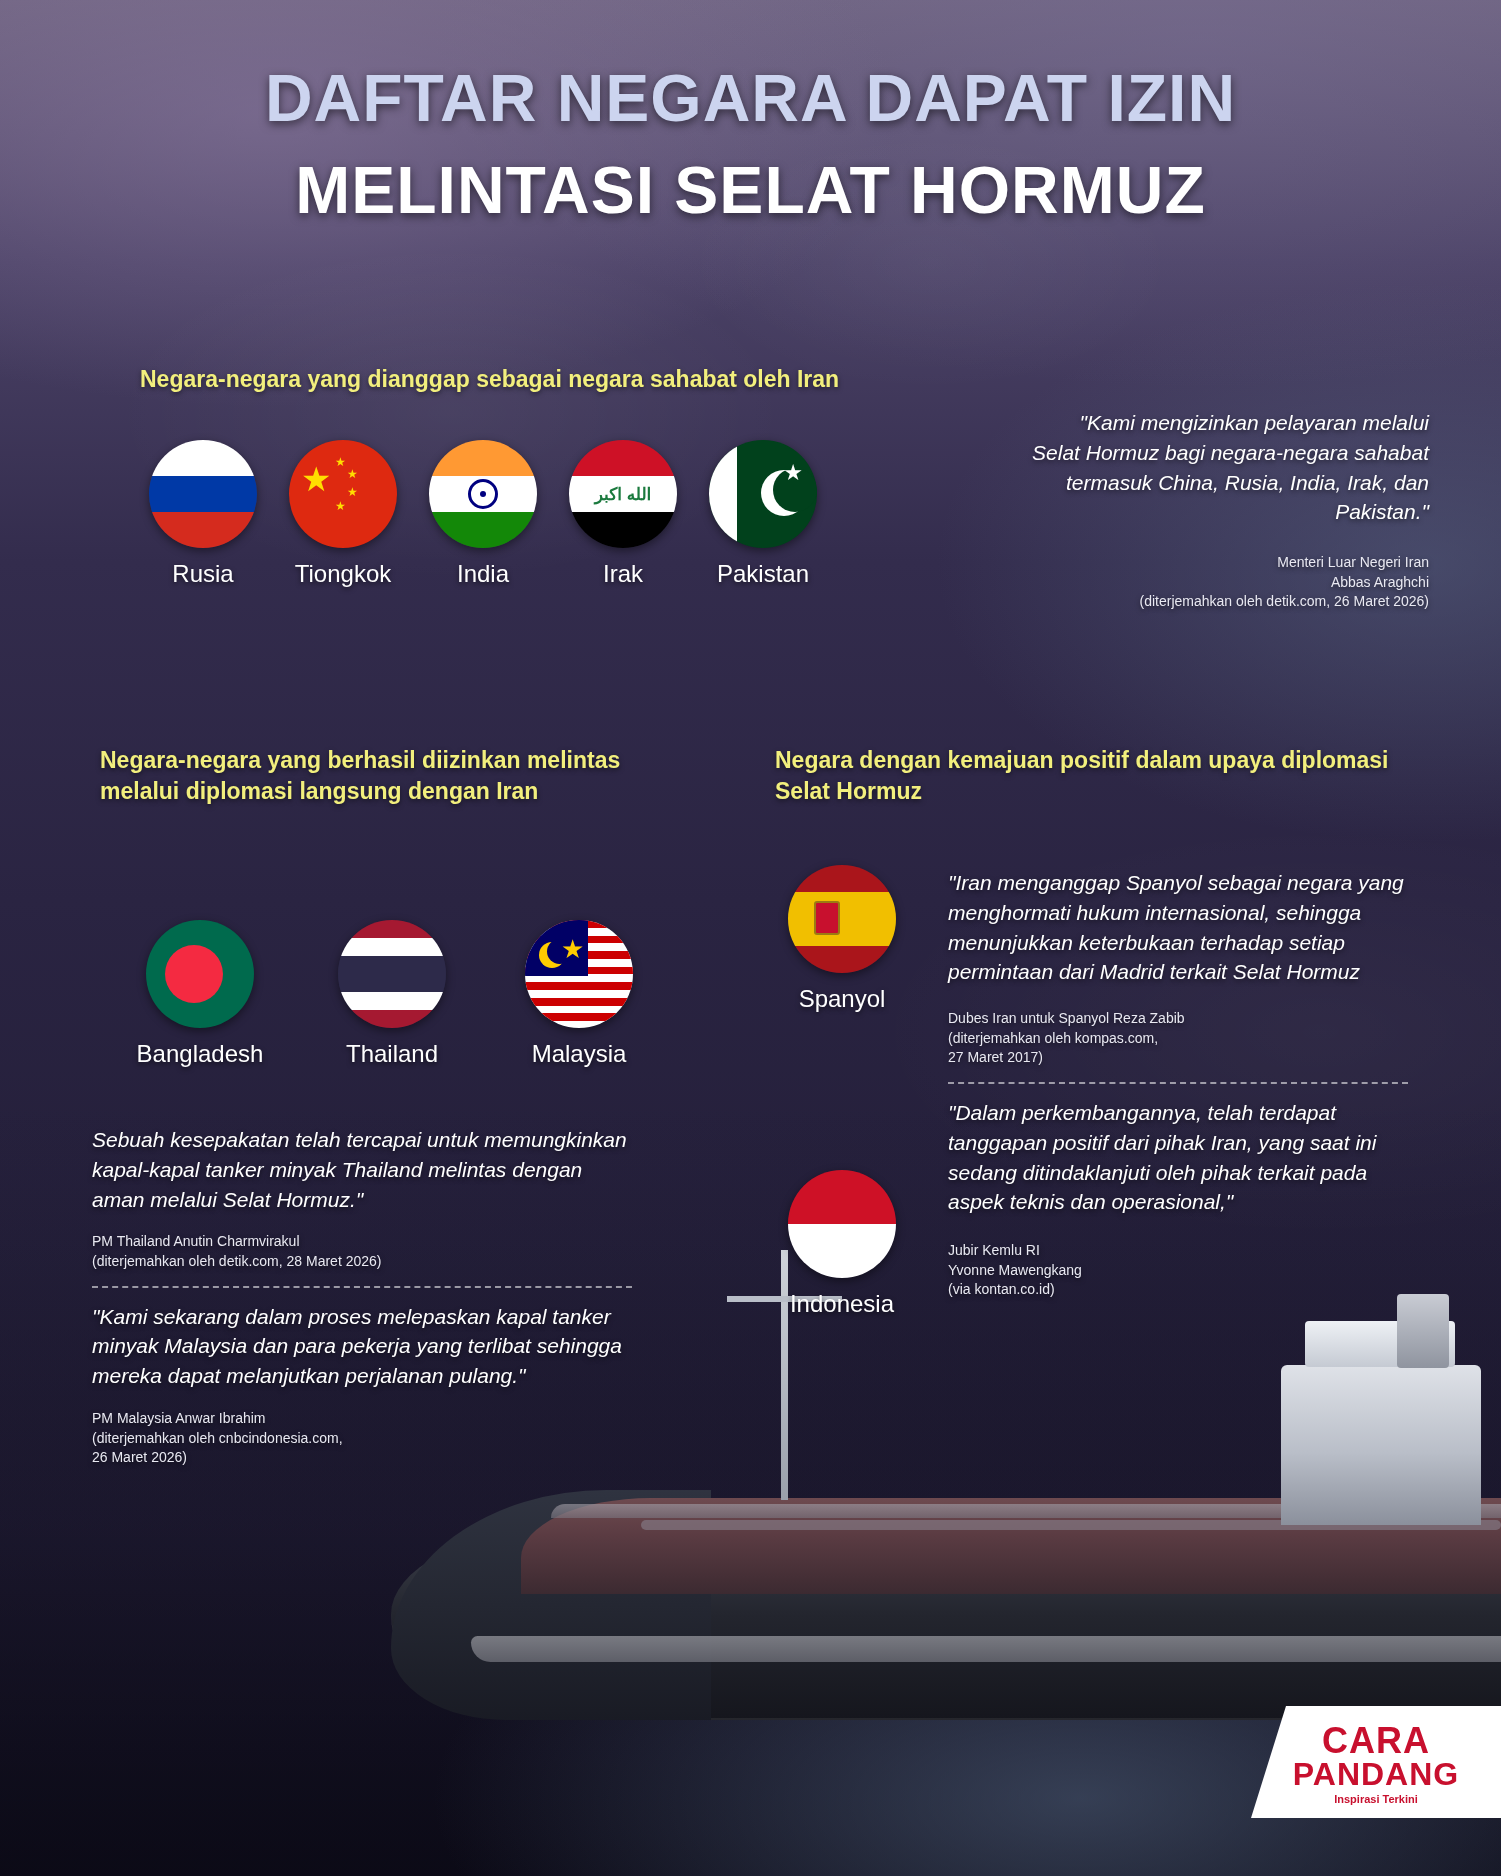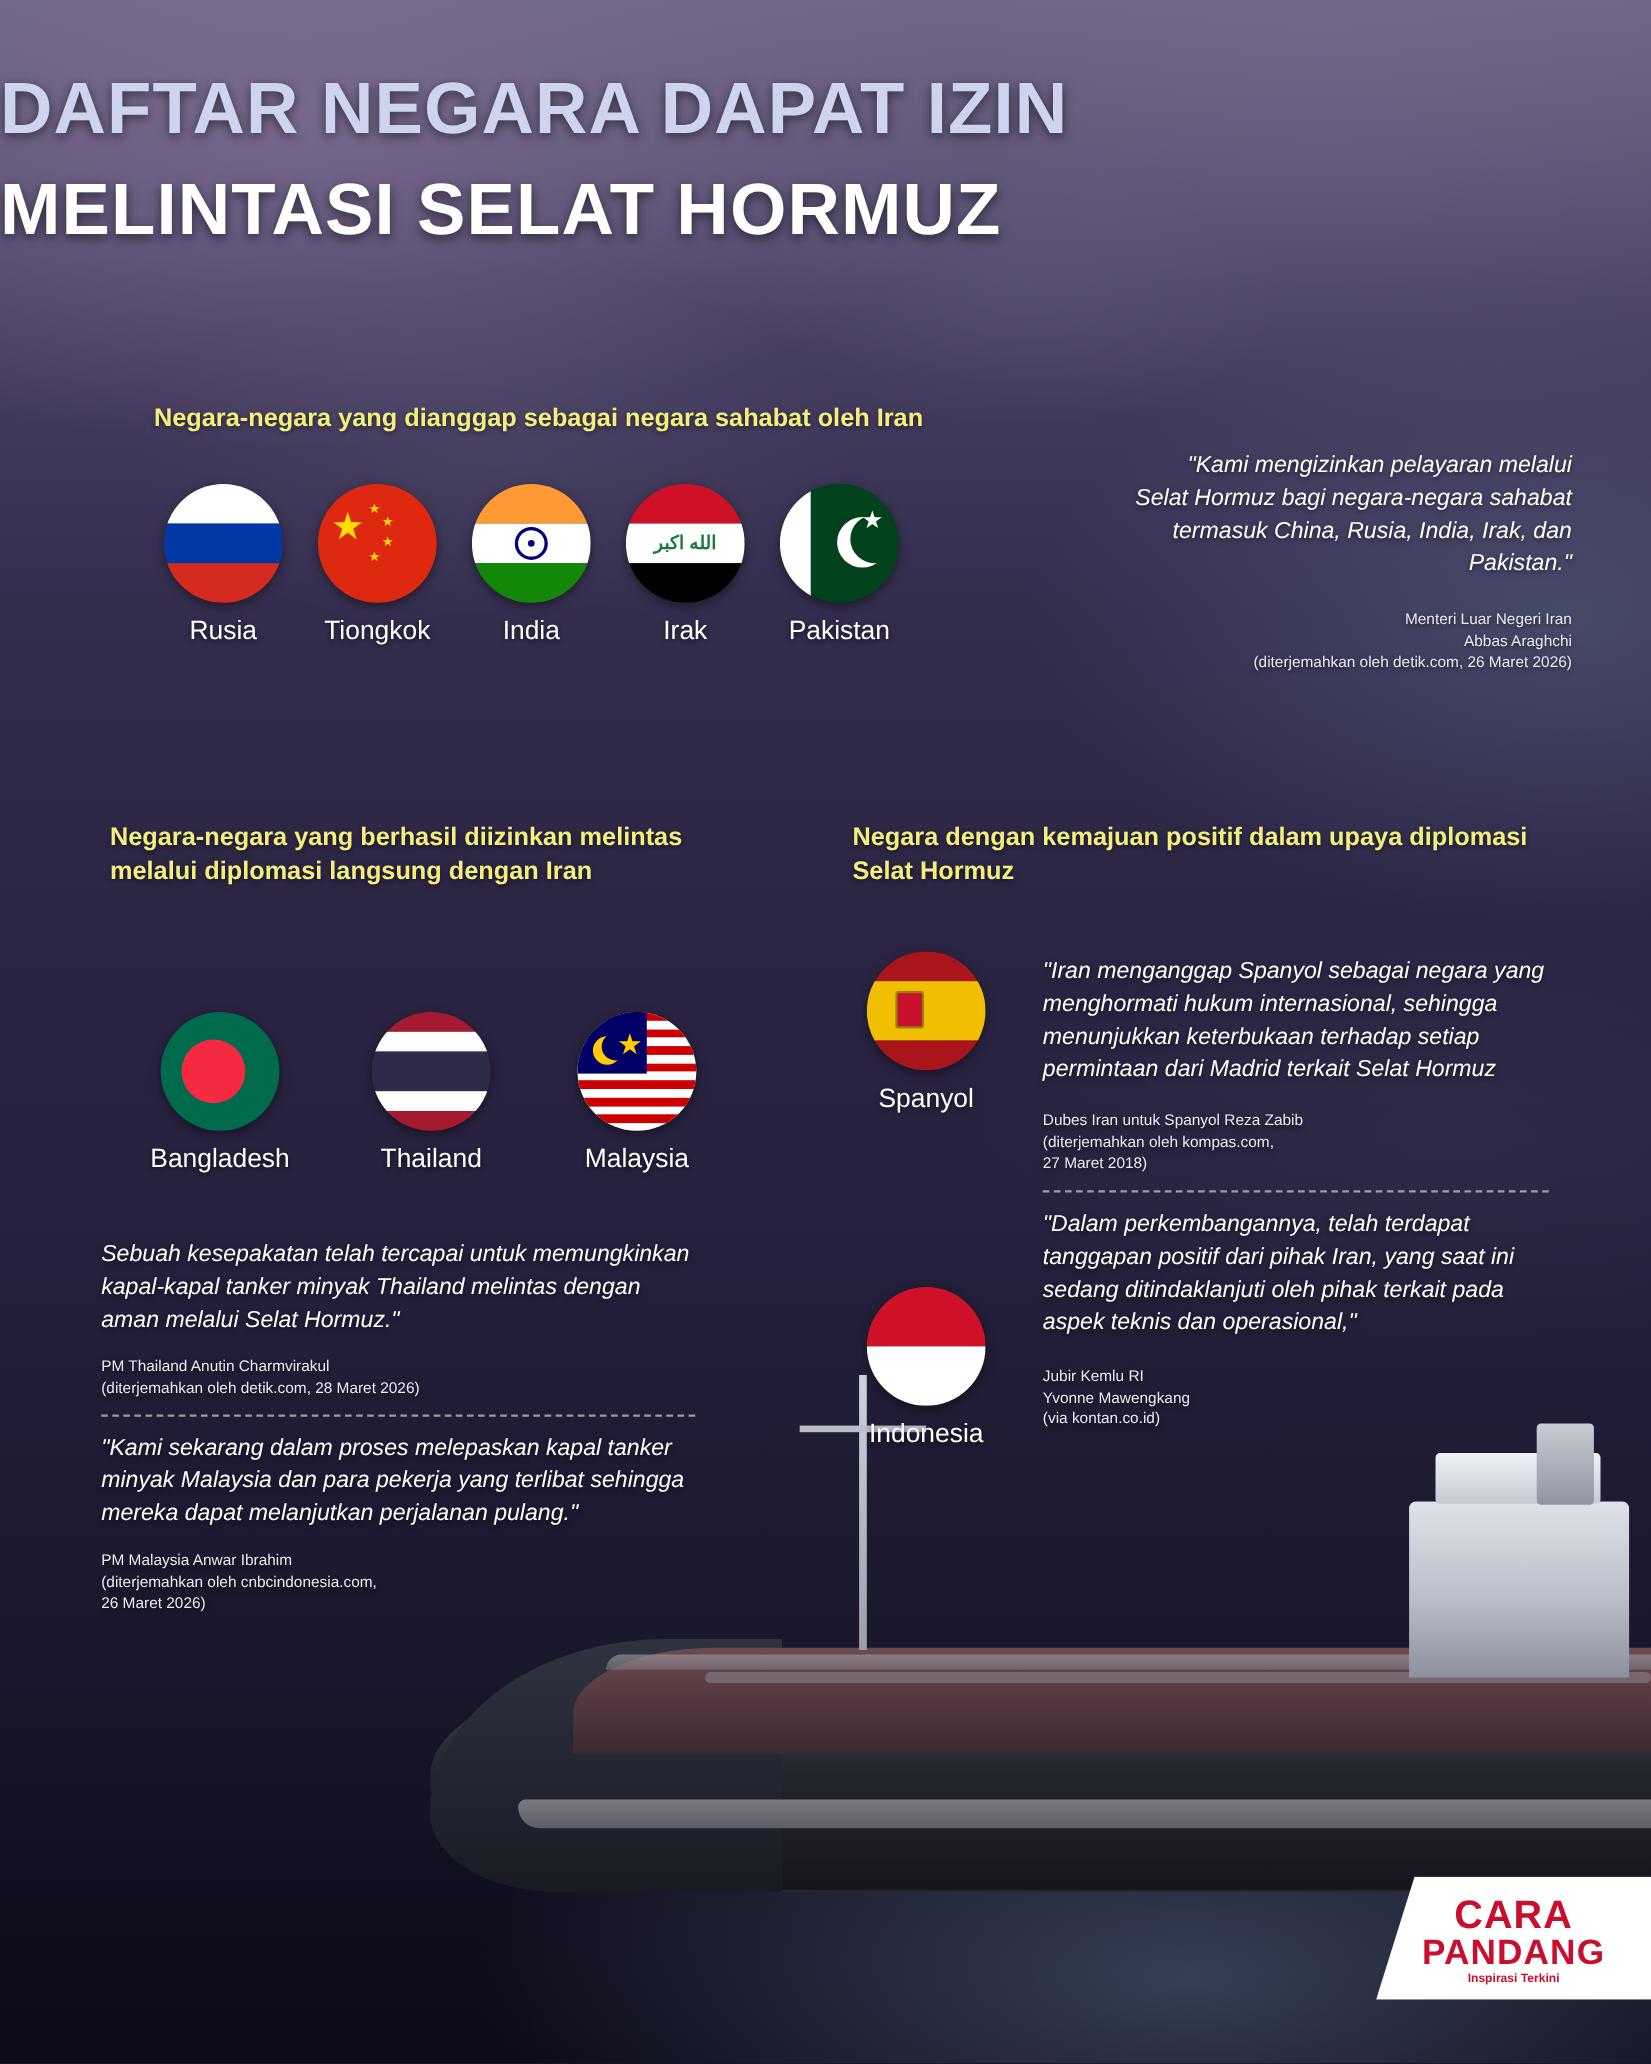--- a/index.html
+++ b/index.html
@@ -93,21 +93,21 @@
     position: absolute; left: 420px; bottom: 250px; width: 860px; height: 10px;
     background: #8d8793; opacity: .55; border-radius: 6px;
   }
   .redband {
     position: absolute; right: 0; bottom: 120px; width: 330px; height: 120px;
     background: linear-gradient(180deg,#8f4a4a,#6d3535); opacity:.75;
     border-radius: 40px 10px 10px 10px;
   }
 
   
-  .title-wrap { position: absolute; top: 60px; left: 0; right: 0; }
+  .title-wrap { position: absolute; top: 60px; left: 0; right: 0; text-align: center; }
   .title-1 {
     font-size: 66px; font-weight: 800; letter-spacing: 1px;
     color: #ccd4ef; text-shadow: 0 3px 10px rgba(0,0,0,.55);
   }
   .title-2 {
     font-size: 66px; font-weight: 800; letter-spacing: 1px; margin-top: 16px;
     color: #ffffff; text-shadow: 0 3px 10px rgba(0,0,0,.55);
   }
 
   .sec-head {
@@ -390,21 +390,21 @@
         <div class="band s3"></div>
       <div class="crest"></div>
     </div>
     <div class="flag-label">Spanyol</div>
   </div>
 
   <div style="position:absolute; left:948px; top:868px; width:460px;">
     <div class="quote">"Iran menganggap Spanyol sebagai negara yang menghormati hukum internasional, sehingga menunjukkan keterbukaan terhadap setiap permintaan dari Madrid terkait Selat Hormuz</div>
     <div class="attrib" style="margin-top:22px;">Dubes Iran untuk Spanyol Reza Zabib</div>
     <div class="attrib">(diterjemahkan oleh kompas.com,</div>
-    <div class="attrib">27 Maret 2018)</div>
+    <div class="attrib">27 Maret 2017)</div>
     <div class="dashed"></div>
     <div class="quote">"Dalam perkembangannya, telah terdapat tanggapan positif dari pihak  Iran, yang saat ini sedang ditindaklanjuti oleh pihak terkait pada aspek teknis dan  operasional,"</div>
     <div class="attrib" style="margin-top:24px;">Jubir Kemlu RI</div>
     <div class="attrib">Yvonne Mawengkang</div>
     <div class="attrib">(via kontan.co.id)</div>
   </div>
 
   <div style="position:absolute; left:782px; top:1170px; width:120px; text-align:center;">
     <div class="flag f-id">
       <div class="band i1"></div>

